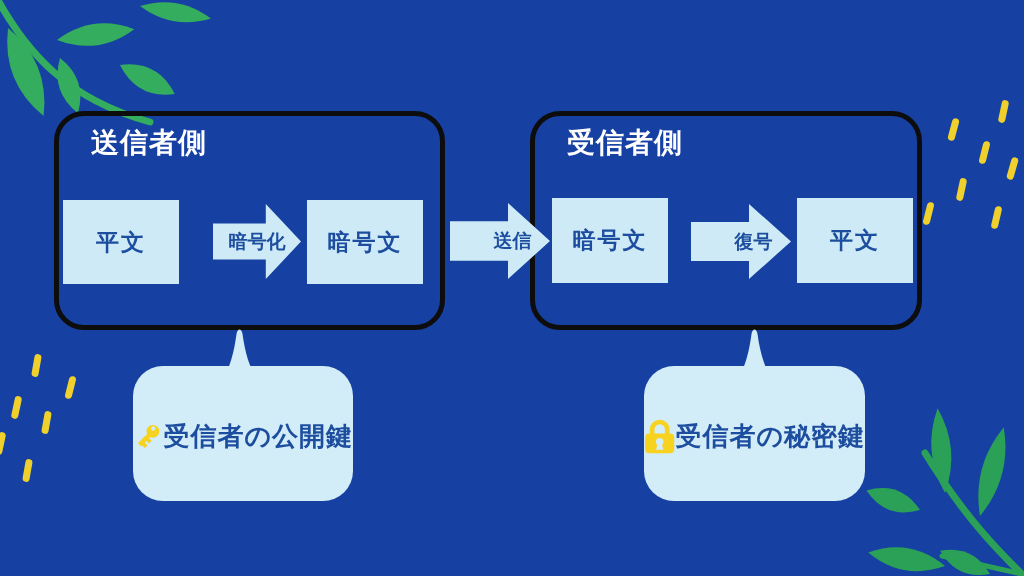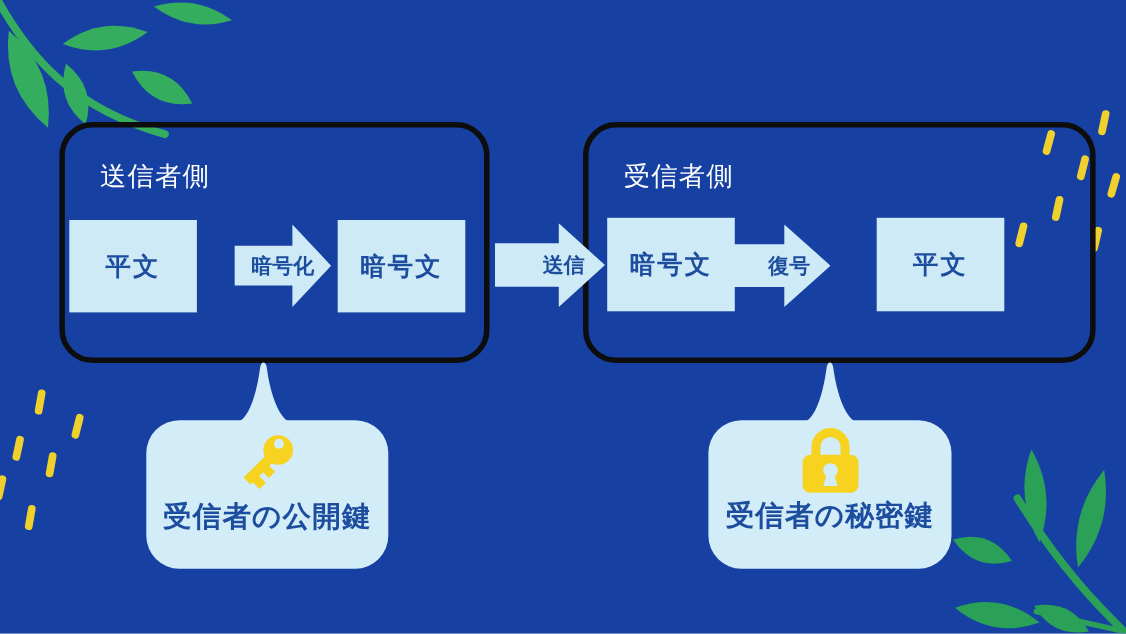--- a/index.html
+++ b/index.html
@@ -17,33 +17,33 @@
   html,body{margin:0;padding:0;}
   body{font-family:"Liberation Sans","DejaVu Sans",sans-serif;}
   .stage{position:relative;width:1024px;height:576px;background:var(--bg);overflow:hidden;}
 
   .deco{position:absolute;pointer-events:none;}
 
   .dash{position:absolute;width:7px;height:23px;border-radius:4px;background:var(--dash-yellow);}
 
   .panel{position:absolute;top:111px;height:219px;border:5px solid var(--panel-border);
          border-radius:30px;box-sizing:border-box;}
-  .panel-title{position:absolute;left:32px;top:28px;color:var(--white);
-               font-size:24px;font-weight:normal;letter-spacing:1px;}
+  .panel-title{position:absolute;left:32px;top:8px;color:var(--white);
+               font-size:28px;font-weight:bold;letter-spacing:1px;}
 
   .node{position:absolute;background:var(--fill);display:flex;align-items:center;justify-content:center;
         color:var(--ink);font-size:23px;font-weight:600;letter-spacing:2px;}
 
   .fat-arrow{position:absolute;background:var(--fill);display:flex;align-items:center;justify-content:center;
              color:var(--ink);font-size:19px;font-weight:600;
              clip-path:polygon(0 26%,60% 26%,60% 0,100% 50%,60% 100%,60% 74%,0 74%);}
   .fat-arrow.narrow{clip-path:polygon(0 24%,58% 24%,58% 0,100% 50%,58% 100%,58% 76%,0 76%);padding-left:25px;}
 
-  .bubble{position:absolute;top:382px;height:135px;background:var(--bubble-fill);border-radius:30px;
-          display:flex;flex-direction:column;align-items:center;box-sizing:border-box;padding-top:5px;}
+  .bubble{position:absolute;top:366px;height:135px;background:var(--bubble-fill);border-radius:30px;
+          display:flex;flex-direction:row;align-items:center;box-sizing:border-box;padding-top:5px;}
   .bubble-label{color:var(--ink);font-size:26px;font-weight:800;letter-spacing:1px;margin-top:1px;white-space:nowrap;}
   .tail{position:absolute;top:326px;width:52px;height:58px;}
 </style>
 </head>
 <body>
 
 <div class="stage">
 
   <svg class="deco" style="left:0;top:0;" width="280" height="200" viewBox="0 0 280 200">
     <g fill="none" stroke="#35ad5e" stroke-width="7" stroke-linecap="round">
@@ -88,35 +88,35 @@
     <div class="dash" style="left:13px;top:396px;transform:rotate(12deg)"></div>
     <div class="dash" style="left:43px;top:411px;transform:rotate(10deg)"></div>
     <div class="dash" style="left:-3px;top:432px;transform:rotate(12deg)"></div>
     <div class="dash" style="left:24px;top:459px;transform:rotate(10deg)"></div>
   </div>
 
   <div class="panel" style="left:54px;width:391px;">
     <div class="panel-title">送信者側</div>
   </div>
 
-  <div class="panel" style="left:530px;width:466px;">
+  <div class="panel" style="left:530px;width:392px;">
     <div class="panel-title">受信者側</div>
   </div>
 
   <div class="node" style="left:63px;top:200px;width:116px;height:84px;">平文</div>
 
   <div class="fat-arrow" style="left:213px;top:204px;width:88px;height:75px;">暗号化</div>
 
   <div class="node" style="left:307px;top:200px;width:116px;height:84px;">暗号文</div>
 
   <div class="fat-arrow narrow" style="left:450px;top:203px;width:75px;height:76px;">送信</div>
 
   <div class="node" style="left:552px;top:198px;width:116px;height:85px;">暗号文</div>
 
-  <div class="fat-arrow narrow" style="left:655px;top:204px;width:75px;height:75px;">復号</div>
+  <div class="fat-arrow narrow" style="left:691px;top:204px;width:75px;height:75px;">復号</div>
 
   <div class="node" style="left:797px;top:198px;width:116px;height:85px;">平文</div>
 
   <svg class="tail" style="left:214px;" viewBox="0 0 52 58">
     <path d="M2 58 C12 54 19 34 22.5 8 C23.5 2 27.5 2 28.5 8 C32 34 40 54 50 58 Z" fill="#d2ecf8"></path>
   </svg>
   <div class="bubble" style="left:133px;width:220px;">
     <svg width="64" height="64" viewBox="0 0 64 64">
       <g transform="rotate(-45 32 32)">
         <rect x="6" y="27.5" width="34" height="9" fill="#f7d21e"></rect>

